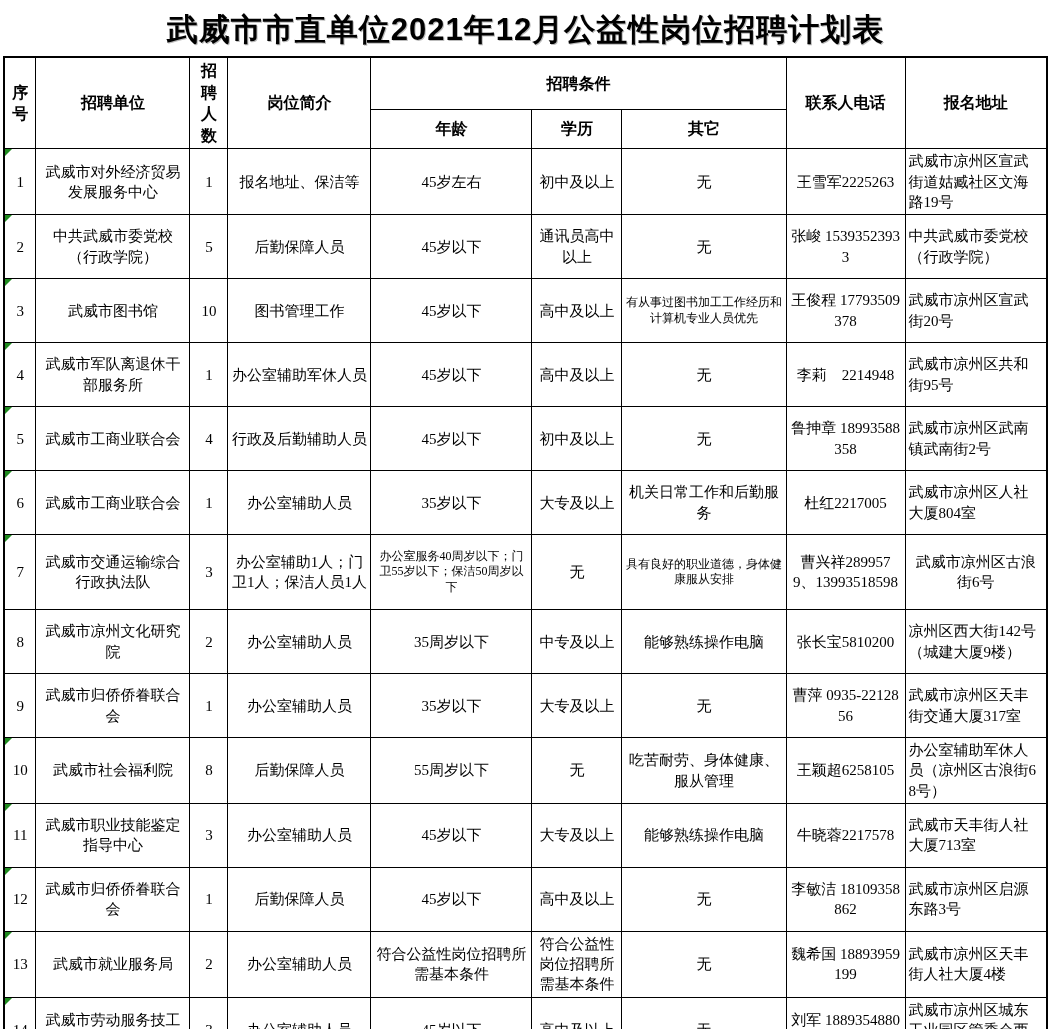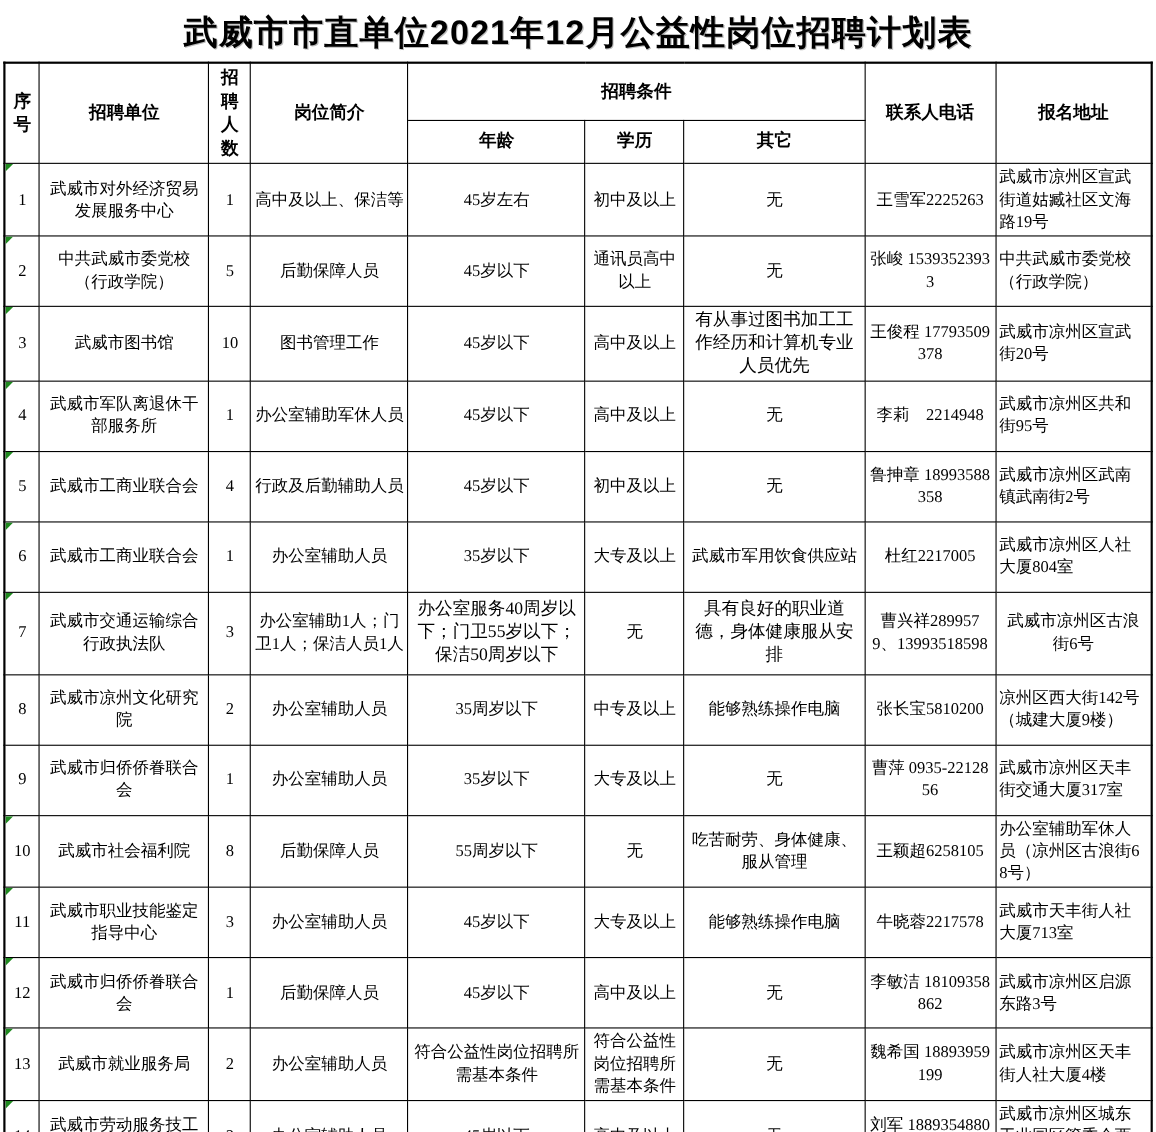--- a/index.html
+++ b/index.html
@@ -13,21 +13,21 @@
   table{border-collapse:collapse;table-layout:fixed;margin:0 auto;
         width:1043px;border:2px solid #000;}
   th,td{border:1px solid #000;text-align:center;vertical-align:middle;
         padding:2px 3px;font-size:15px;font-weight:normal;line-height:1.35;
         position:relative;overflow:hidden;word-break:break-all;}
   thead th{font-size:16px;font-weight:bold;}
   thead tr.h1{height:36px;}
   thead tr.h2{height:27px;}
   tbody tr{height:64px;}
   tbody tr.tall{height:75px;}
-  td.sm{font-size:16px;line-height:1.3;}
+  td.sm{font-size:12px;line-height:1.3;}
   td.left{text-align:left;}
   .corner{position:absolute;top:0;left:0;width:0;height:0;
           border-top:7px solid #1f8a1f;border-right:7px solid transparent;}
 </style>
 </head>
 <body>
 
 <div class="page">
   <h1 class="title">武威市市直单位2021年12月公益性岗位招聘计划表</h1>
 
@@ -57,21 +57,21 @@
         <th>年龄</th>
         <th>学历</th>
         <th>其它</th>
       </tr>
     </thead>
     <tbody id="tbody">
         <tr>
           <td><span class="corner" style="border-top-color: rgb(31, 138, 31);"></span>1</td>
           <td>武威市对外经济贸易发展服务中心</td>
           <td>1</td>
-          <td>高中及以上、保洁等</td>
+          <td>报名地址、保洁等</td>
           <td>45岁左右</td>
           <td>初中及以上</td>
           <td>无</td>
           <td>王雪军2225263</td>
           <td class="left">武威市凉州区宣武街道姑臧社区文海路19号</td>
         </tr>
         <tr>
           <td><span class="corner" style="border-top-color: rgb(31, 138, 31);"></span>2</td>
           <td>中共武威市委党校（行政学院）</td>
           <td>5</td>
@@ -115,21 +115,21 @@
           <td>鲁抻章 18993588358</td>
           <td class="left">武威市凉州区武南镇武南街2号</td>
         </tr>
         <tr>
           <td><span class="corner" style="border-top-color: rgb(31, 138, 31);"></span>6</td>
           <td>武威市工商业联合会</td>
           <td>1</td>
           <td>办公室辅助人员</td>
           <td>35岁以下</td>
           <td>大专及以上</td>
-          <td>武威市军用饮食供应站</td>
+          <td>机关日常工作和后勤服务</td>
           <td>杜红2217005</td>
           <td class="left">武威市凉州区人社大厦804室</td>
         </tr>
         <tr class="tall">
           <td><span class="corner" style="border-top-color: rgb(31, 138, 31);"></span>7</td>
           <td>武威市交通运输综合行政执法队</td>
           <td>3</td>
           <td>办公室辅助1人；门卫1人；保洁人员1人</td>
           <td class="sm">办公室服务40周岁以下；门卫55岁以下；保洁50周岁以下</td>
           <td>无</td>

